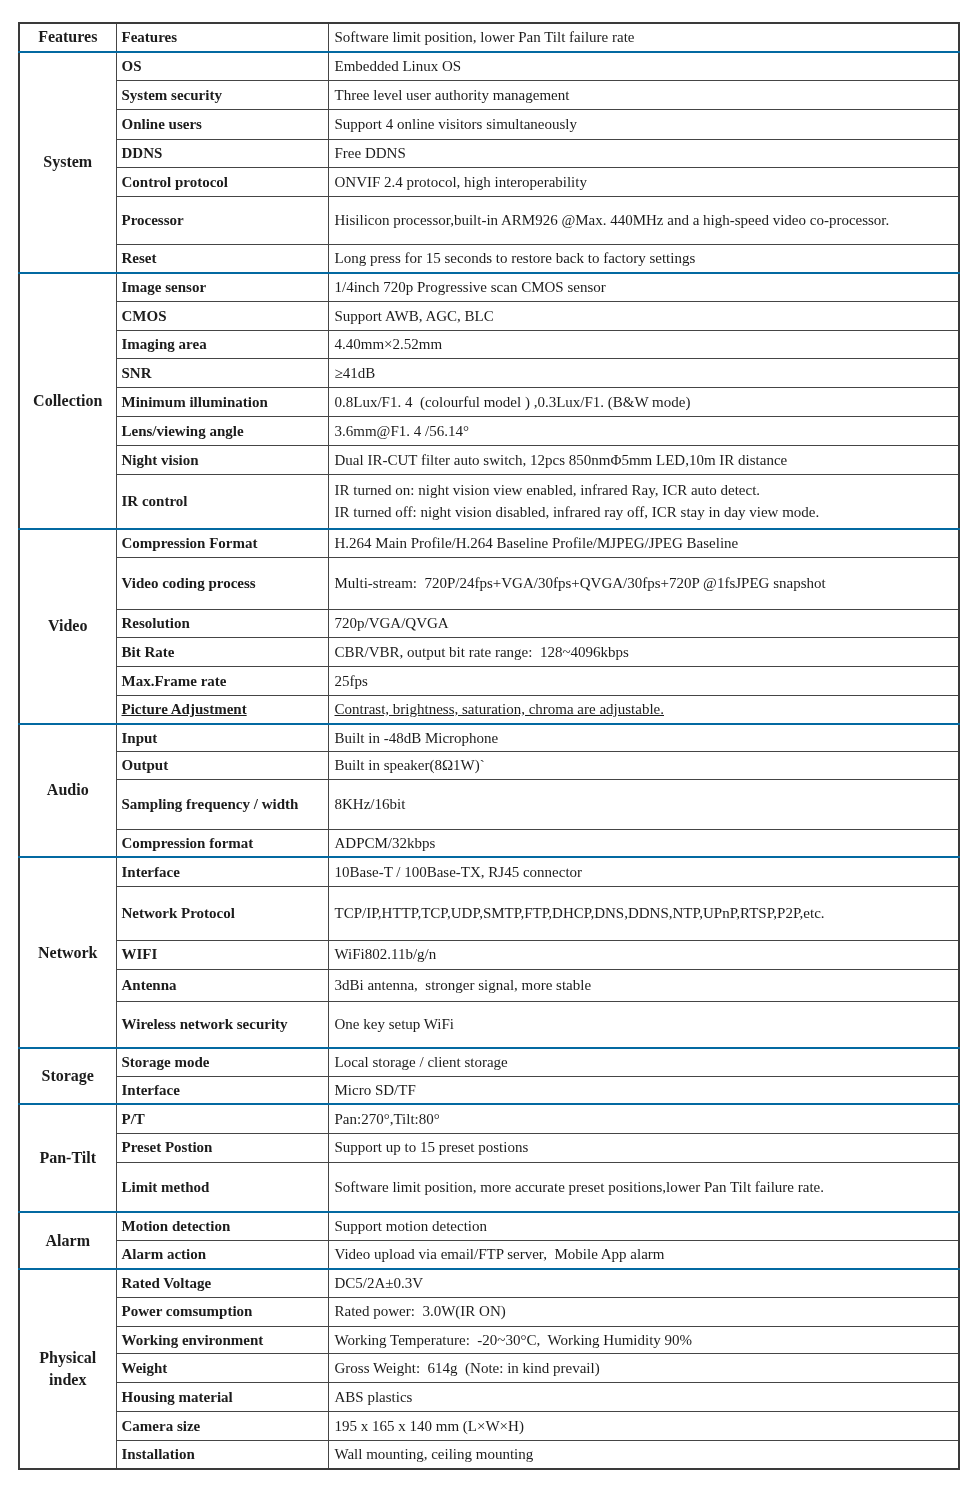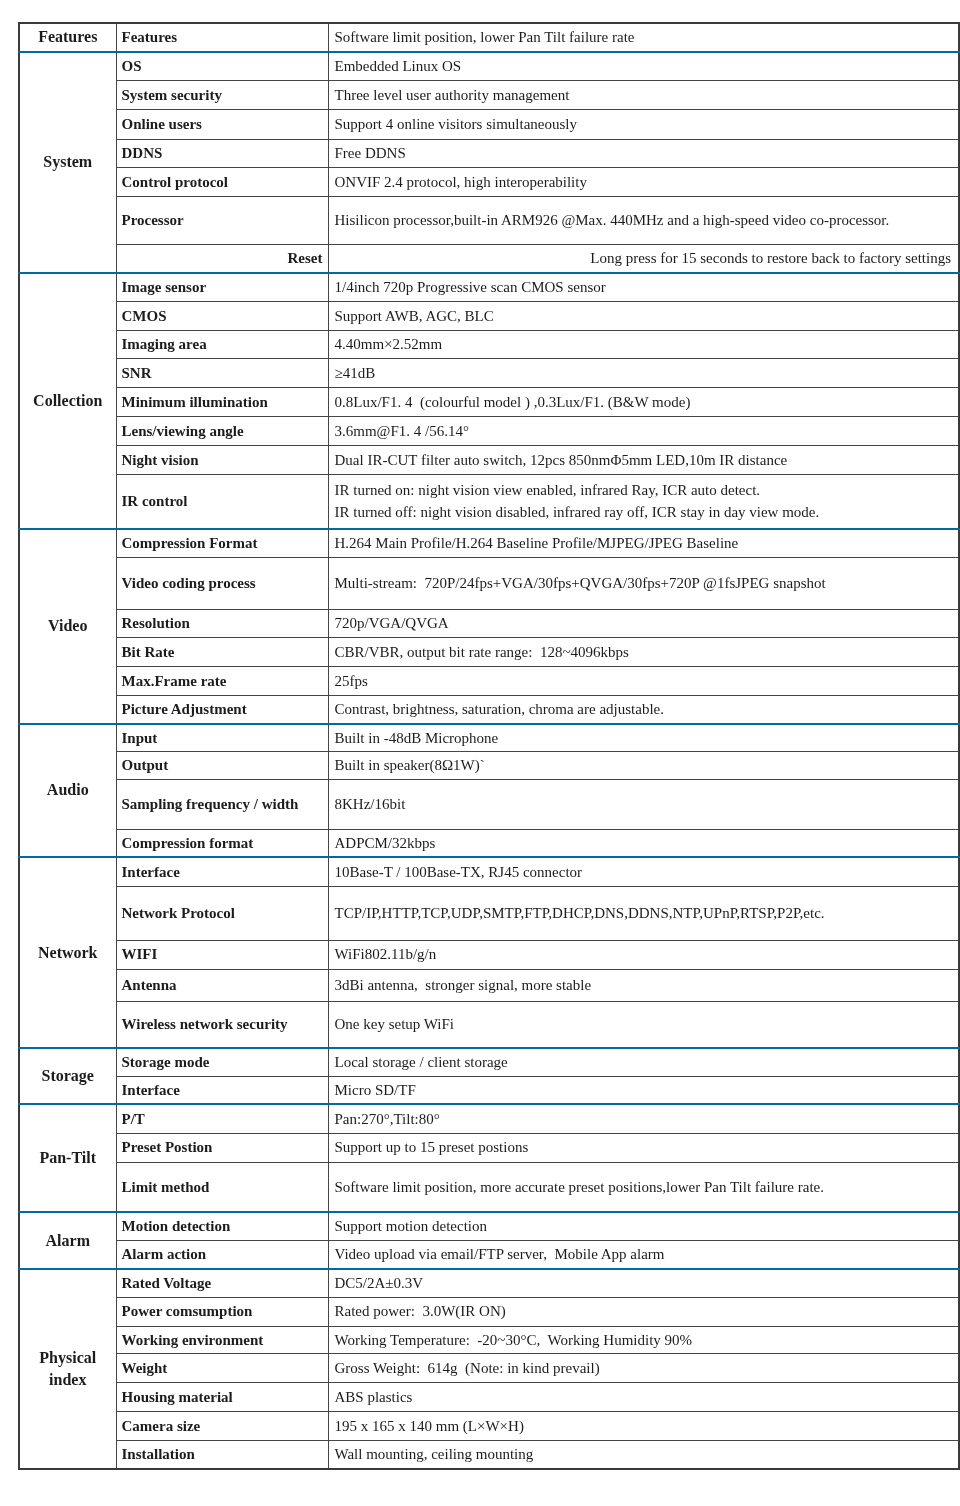--- a/index.html
+++ b/index.html
@@ -87,21 +87,21 @@
         <td class="val">Free DDNS</td>
       </tr>
       <tr style="height: 29px;">
         <td class="lbl">Control protocol</td>
         <td class="val">ONVIF 2.4 protocol, high interoperability</td>
       </tr>
       <tr style="height: 48px;">
         <td class="lbl">Processor</td>
         <td class="val">Hisilicon processor,built-in ARM926 @Max. 440MHz and a high-speed video co-processor.</td>
       </tr>
-      <tr style="height: 28px; text-align: right;">
+      <tr style="height: 28px;">
         <td class="lbl">Reset</td>
         <td class="val">Long press for 15 seconds to restore back to factory settings</td>
       </tr>
     </tbody>
     <tbody>
       <tr style="height: 29px;">
         <td class="cat sec-top" rowspan="8">Collection</td>
         <td class="lbl sec-top">Image sensor</td>
         <td class="val sec-top">1/4inch 720p Progressive scan CMOS sensor</td>
       </tr>
@@ -150,21 +150,21 @@
         <td class="val">720p/VGA/QVGA</td>
       </tr>
       <tr style="height: 29px;">
         <td class="lbl">Bit Rate</td>
         <td class="val">CBR/VBR, output bit rate range:  128~4096kbps</td>
       </tr>
       <tr style="height: 29px;">
         <td class="lbl">Max.Frame rate</td>
         <td class="val">25fps</td>
       </tr>
-      <tr style="height: 28px;">
+      <tr style="height: 28px; text-decoration: underline;">
         <td class="lbl">Picture Adjustment</td>
         <td class="val">Contrast, brightness, saturation, chroma are adjustable.</td>
       </tr>
     </tbody>
     <tbody>
       <tr style="height: 26px;">
         <td class="cat sec-top" rowspan="4">Audio</td>
         <td class="lbl sec-top">Input</td>
         <td class="val sec-top">Built in -48dB Microphone</td>
       </tr>

